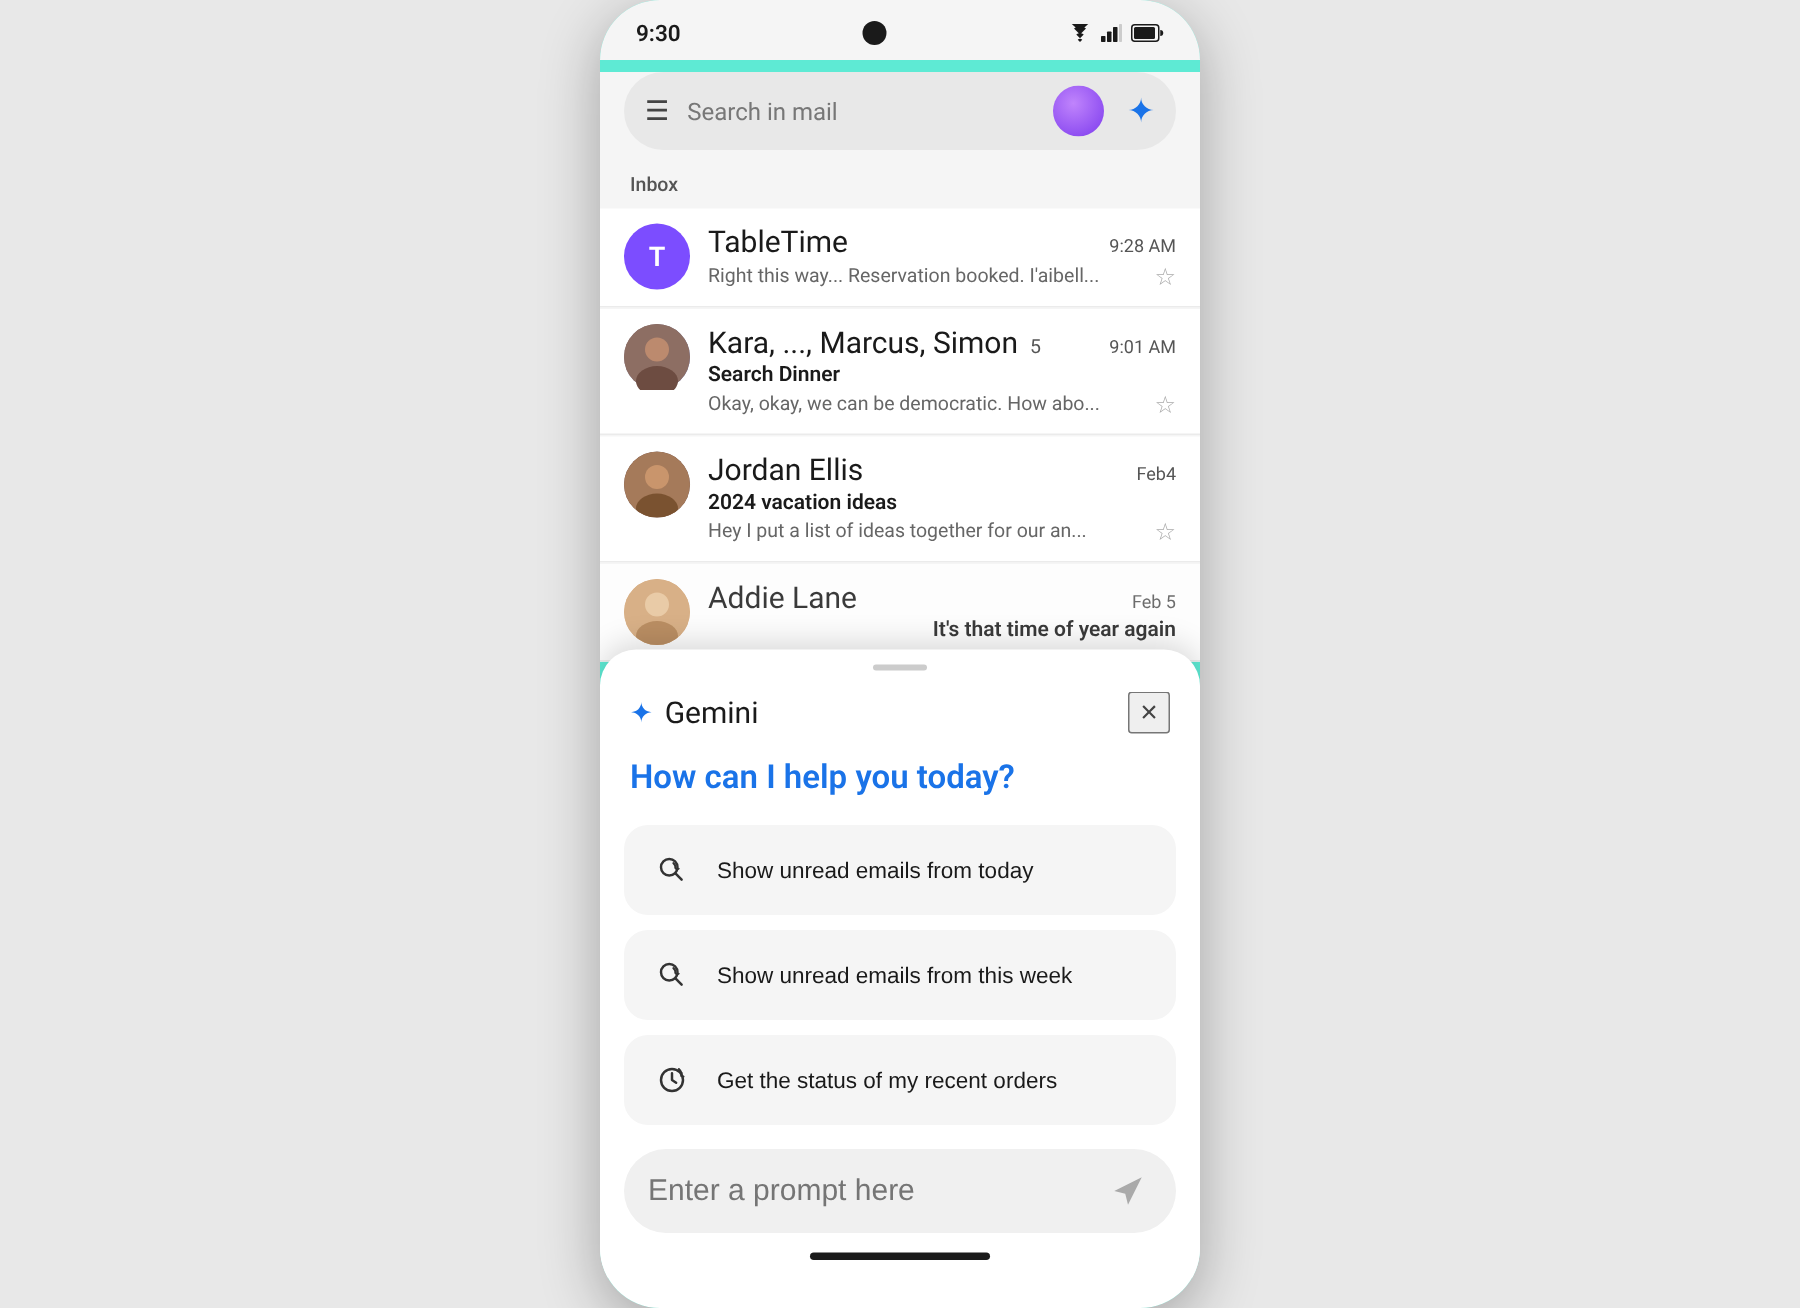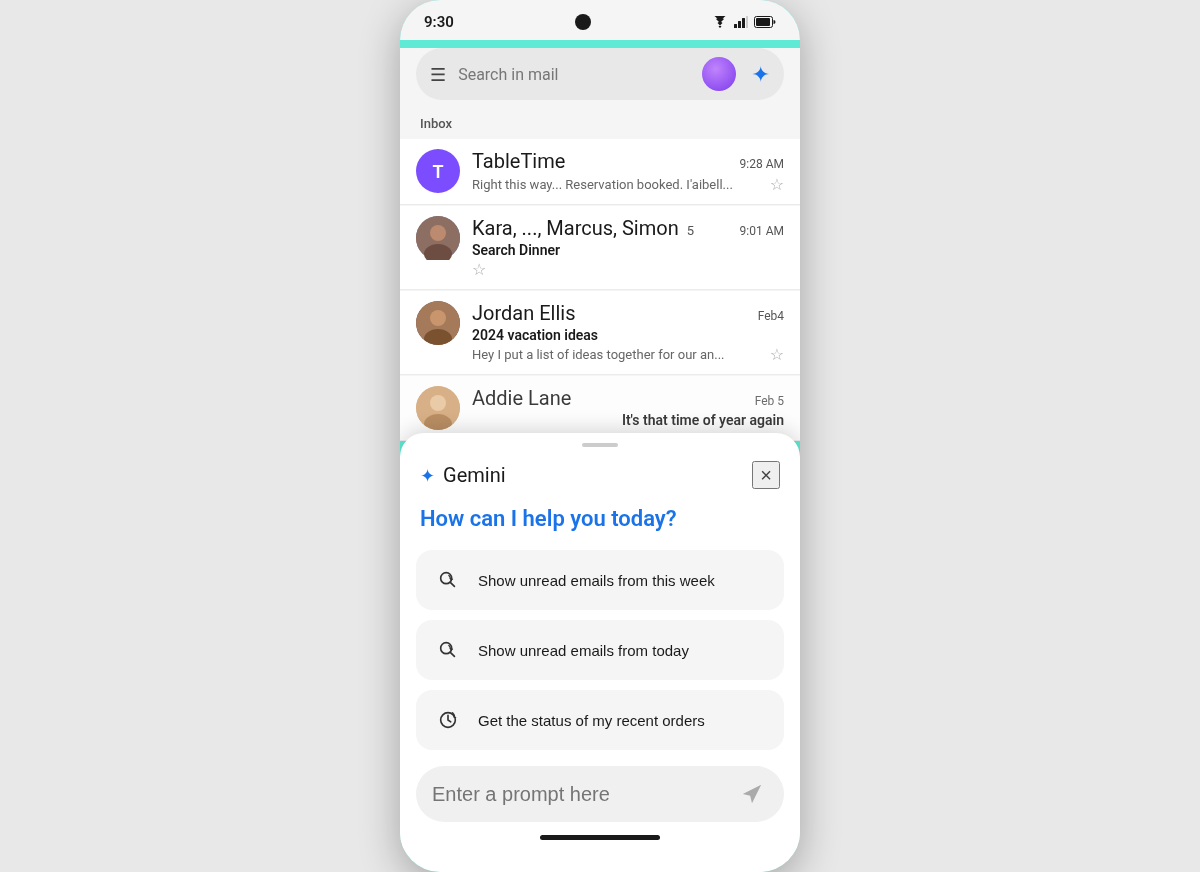--- a/index.html
+++ b/index.html
@@ -399,20 +399,21 @@
         <div class="email-content">
           <div class="email-header">
             <span>
               <span class="email-sender">Kara, ..., Marcus, Simon</span>
               <span class="email-count">5</span>
             </span>
             <span class="email-time">9:01 AM</span>
           </div>
           <div class="email-subject">Search Dinner</div>
           <div class="email-preview-row">
+            <span class="email-preview">Okay, okay, we can be democratic. How abo...</span>
             <span class="star-icon">☆</span>
           </div>
         </div>
       </div>
 
       <div class="email-item">
         <div class="email-avatar" style="background:#795548; overflow:hidden; padding:0;">
           <svg width="44" height="44" viewBox="0 0 44 44">
             <circle cx="22" cy="22" r="22" fill="#a57a5a"></circle>
             <circle cx="22" cy="17" r="8" fill="#c9956c"></circle>
@@ -469,33 +470,33 @@
 
       <button class="suggestion-chip">
         <div class="chip-icon">
           <svg viewBox="0 0 24 24" fill="none">
             <circle cx="10" cy="10" r="6" stroke="#333" stroke-width="1.8" fill="none"></circle>
             <path d="M14.5 14.5L19 19" stroke="#333" stroke-width="1.8" stroke-linecap="round"></path>
             <path d="M13 7a4 4 0 011.5 3.5" stroke="#333" stroke-width="1.5" stroke-linecap="round" fill="none"></path>
             <path d="M14.5 10.5l1 1.5 1.5-1" stroke="#333" stroke-width="1.2" stroke-linecap="round" stroke-linejoin="round" fill="none"></path>
           </svg>
         </div>
-        <span class="chip-text">Show unread emails from this week</span>
+        <span class="chip-text">Show unread emails from today</span>
       </button>
 
       <button class="suggestion-chip">
         <div class="chip-icon">
           <svg viewBox="0 0 24 24" fill="none">
             <circle cx="10" cy="10" r="6" stroke="#333" stroke-width="1.8" fill="none"></circle>
             <path d="M14.5 14.5L19 19" stroke="#333" stroke-width="1.8" stroke-linecap="round"></path>
             <path d="M13 7a4 4 0 011.5 3.5" stroke="#333" stroke-width="1.5" stroke-linecap="round" fill="none"></path>
             <path d="M14.5 10.5l1 1.5 1.5-1" stroke="#333" stroke-width="1.2" stroke-linecap="round" stroke-linejoin="round" fill="none"></path>
           </svg>
         </div>
-        <span class="chip-text">Show unread emails from today</span>
+        <span class="chip-text">Show unread emails from this week</span>
       </button>
 
       <button class="suggestion-chip">
         <div class="chip-icon">
           <svg viewBox="0 0 24 24" fill="none">
             <circle cx="12" cy="12" r="8" stroke="#333" stroke-width="1.8" fill="none"></circle>
             <path d="M12 7v5l3 2" stroke="#333" stroke-width="1.8" stroke-linecap="round" stroke-linejoin="round"></path>
             <path d="M17 4a9 9 0 012 3" stroke="#333" stroke-width="1.5" stroke-linecap="round" fill="none"></path>
             <path d="M19 7l-.5 2 2 .5" stroke="#333" stroke-width="1.2" stroke-linecap="round" stroke-linejoin="round" fill="none"></path>
           </svg>

